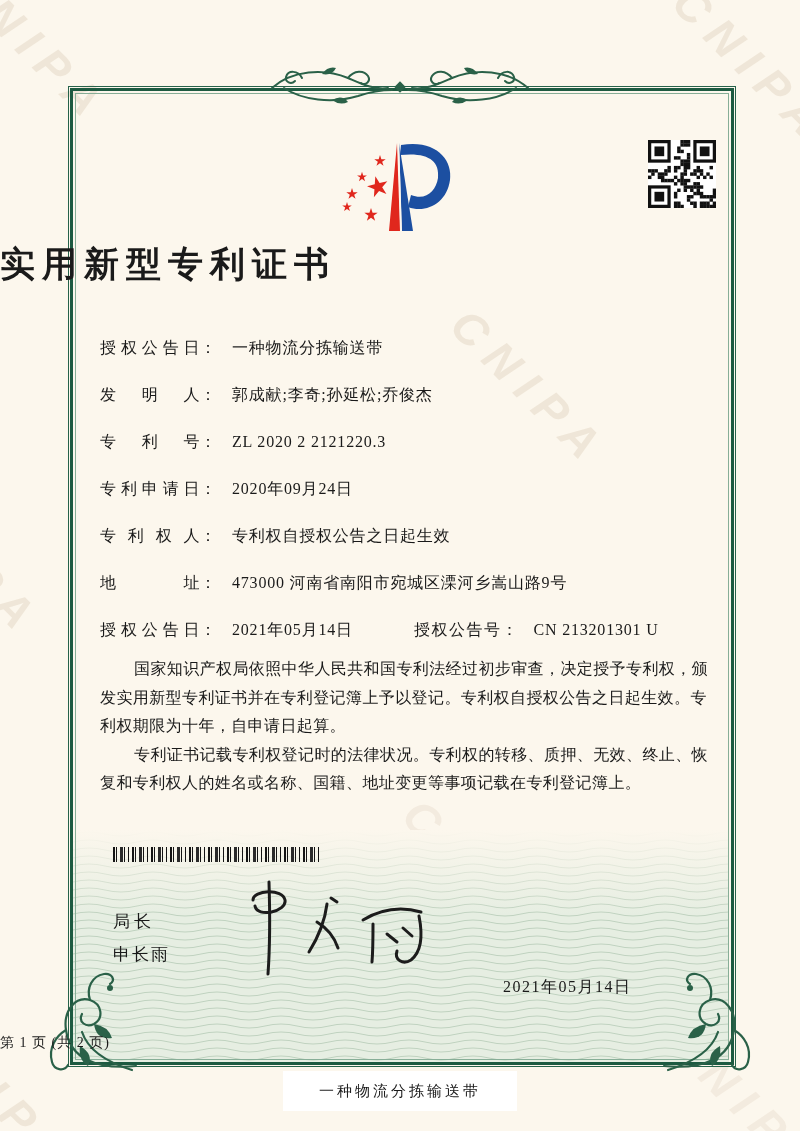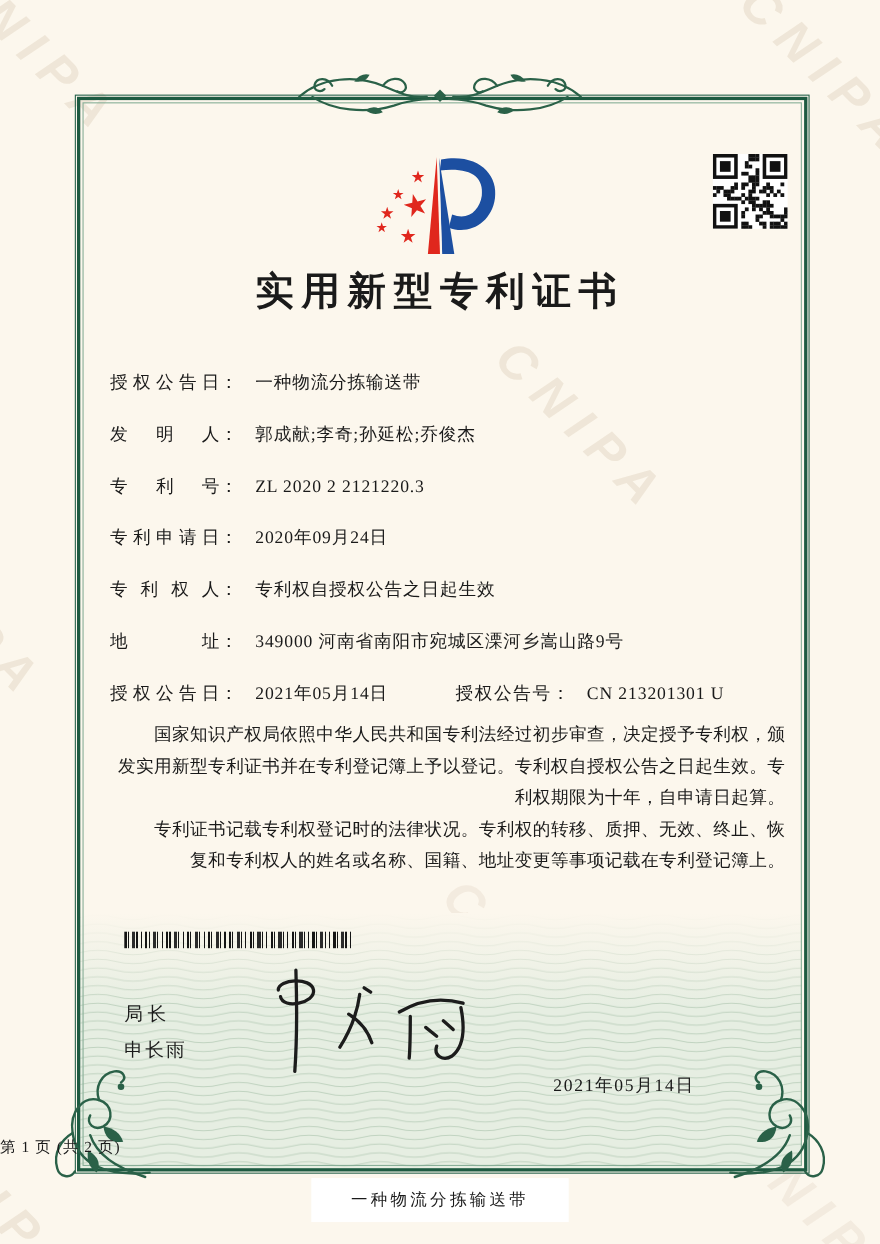--- a/index.html
+++ b/index.html
@@ -25,36 +25,36 @@
          border:1px solid #26624a;z-index:3;pointer-events:none;}
   .frame .f2{position:absolute;left:1px;top:1px;right:1px;bottom:1px;border:3px solid #1d5a41;}
   .frame .f3{position:absolute;left:6px;top:6px;right:6px;bottom:6px;border:1px solid #87ae97;}
 
   .ornament{position:absolute;z-index:4;pointer-events:none;}
 
   
   .cert-no{position:absolute;left:100px;top:132px;font-size:17px;letter-spacing:2.5px;z-index:5;}
   .logo{position:absolute;left:333px;top:131px;z-index:5;}
   .qr{position:absolute;left:648px;top:140px;width:68px;height:68px;background:#fff;z-index:5;}
-  .doc-title{position:absolute;left:0;top:241px;width:100%;text-align:center;
+  .doc-title{position:absolute;left:0;top:241px;width:100%;text-align:left;
       font-size:35px;font-weight:700;letter-spacing:7px;z-index:5;}
 
   
   .fields{position:absolute;left:100px;top:338px;width:614px;font-size:16px;z-index:5;}
   .frow{height:22px;margin-bottom:25px;white-space:nowrap;}
   .flabel{display:inline-block;width:100px;text-align:justify;text-align-last:justify;
           vertical-align:bottom;letter-spacing:.5px;}
   .colon{display:inline-block;}
   .fval{margin-left:16px;letter-spacing:.8px;}
   .fgroup1{display:inline-block;width:310px;}
   .flabel2{letter-spacing:1.5px;}
 
   
   .legal{position:absolute;left:100px;top:655px;width:614px;font-size:16px;
-      line-height:28.5px;z-index:5;letter-spacing:.4px;text-align:right;}
+      line-height:28.5px;z-index:5;letter-spacing:.4px;}
   .legal p{margin:0;text-indent:34px;}
 
   
   .barcode{position:absolute;left:113px;top:847px;width:207px;height:15px;z-index:5;
     background-image:repeating-linear-gradient(90deg,
       #141414 0 2px,transparent 2px 3px,#141414 3px 4px,transparent 4px 7px,
       #2a2a2a 7px 10px,transparent 10px 11px,#141414 11px 12px,transparent 12px 15px,
       #141414 15px 16px,transparent 16px 19px);}
   .sig-title{position:absolute;left:113px;top:910px;font-size:17px;letter-spacing:4px;z-index:5;}
   .sig-name{position:absolute;left:113px;top:943px;font-size:17px;letter-spacing:2px;z-index:5;}
@@ -289,21 +289,21 @@
     <div class="frow">
       <span class="flabel">专利号</span><span class="colon">：</span><span class="fval">ZL 2020 2 2121220.3</span>
     </div>
     <div class="frow">
       <span class="flabel">专利申请日</span><span class="colon">：</span><span class="fval">2020年09月24日</span>
     </div>
     <div class="frow">
       <span class="flabel">专利权人</span><span class="colon">：</span><span class="fval">专利权自授权公告之日起生效</span>
     </div>
     <div class="frow">
-      <span class="flabel">地址</span><span class="colon">：</span><span class="fval">349000 河南省南阳市宛城区溧河乡嵩山路9号</span>
+      <span class="flabel">地址</span><span class="colon">：</span><span class="fval">473000 河南省南阳市宛城区溧河乡嵩山路9号</span>
     </div>
     <div class="frow">
       <span class="fgroup1">
         <span class="flabel">授权公告日</span><span class="colon">：</span><span class="fval">2021年05月14日</span>
       </span>
       <span class="fgroup2">
         <span class="flabel2">授权公告号</span><span class="colon">：</span><span class="fval">CN 213201301 U</span>
       </span>
     </div>
   </div>

